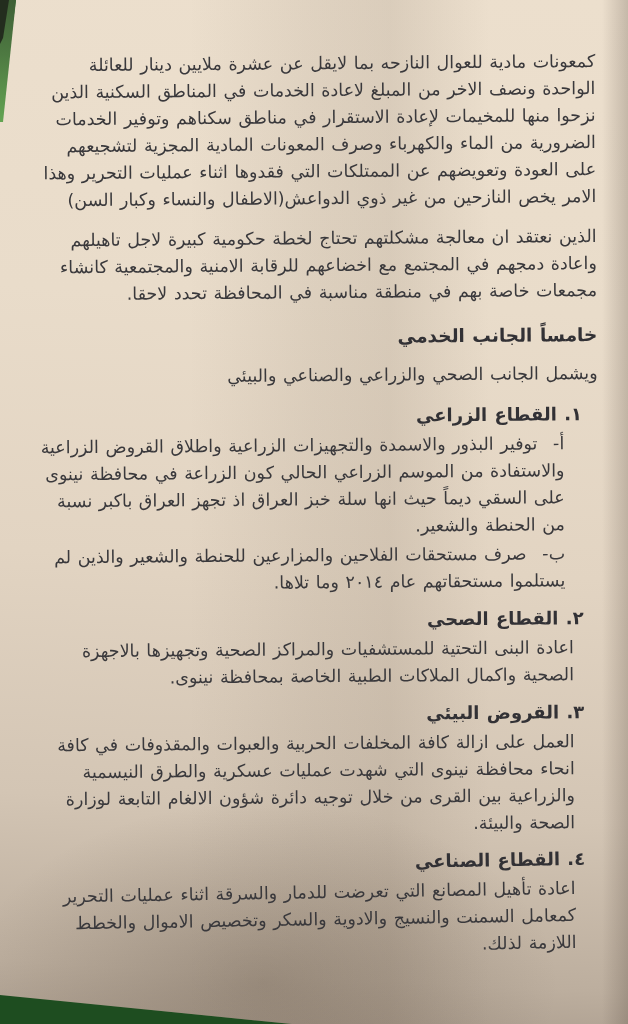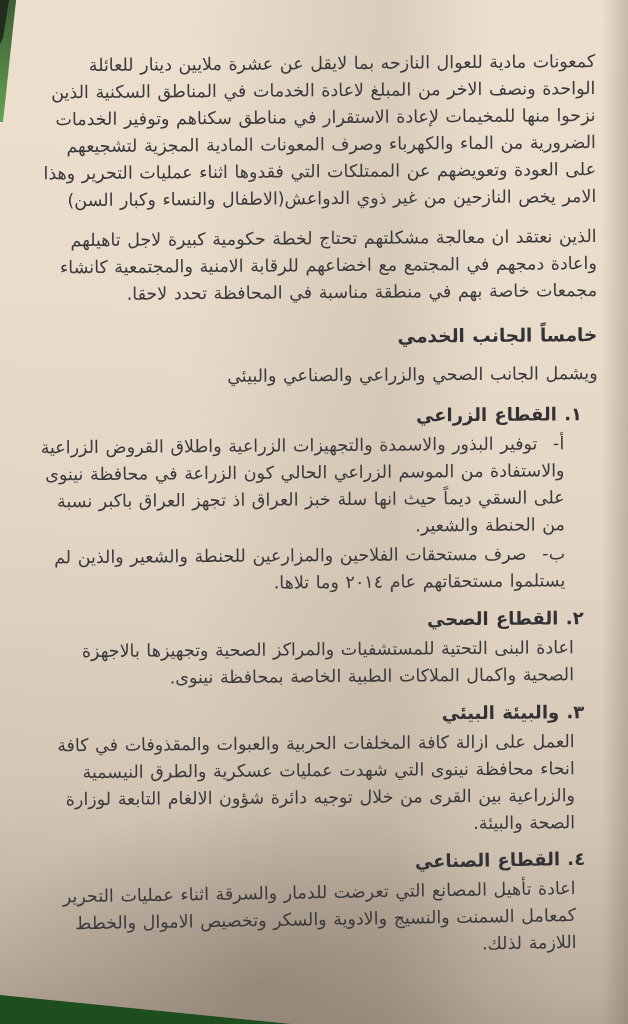--- a/index.html
+++ b/index.html
@@ -104,21 +104,21 @@
     <div class="sector-head">
       <span>٢.</span>
       <span>القطاع الصحي</span>
     </div>
     <p class="sector-body">اعادة البنى التحتية للمستشفيات والمراكز الصحية وتجهيزها بالاجهزة الصحية واكمال الملاكات الطبية الخاصة بمحافظة نينوى.</p>
   </div>
 
   <div class="sector">
     <div class="sector-head">
       <span>٣.</span>
-      <span>والبيئة البيئي</span>
+      <span>القروض البيئي</span>
     </div>
     <p class="sector-body">العمل على ازالة كافة المخلفات الحربية والعبوات والمقذوفات في كافة انحاء محافظة نينوى التي شهدت عمليات عسكرية والطرق النيسمية والزراعية بين القرى من خلال توجيه دائرة شؤون الالغام التابعة لوزارة الصحة والبيئة.</p>
   </div>
 
   <div class="sector tilt-more">
     <div class="sector-head">
       <span>٤.</span>
       <span>القطاع الصناعي</span>
     </div>
     <p class="sector-body">اعادة تأهيل المصانع التي تعرضت للدمار والسرقة اثناء عمليات التحرير كمعامل السمنت والنسيج والادوية والسكر وتخصيص الاموال والخطط اللازمة لذلك.</p>

